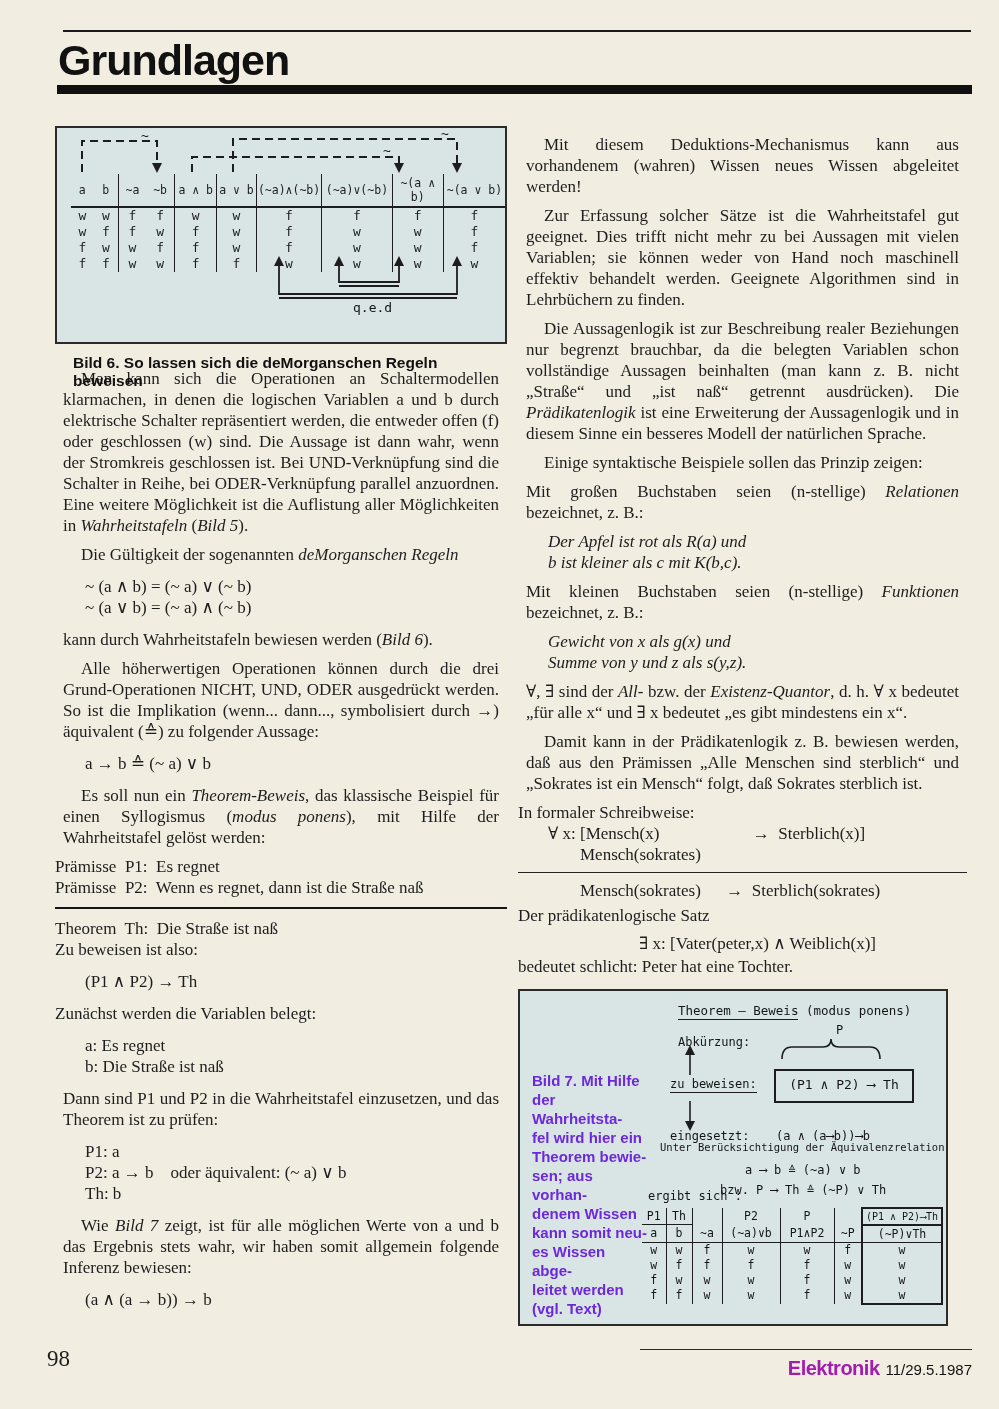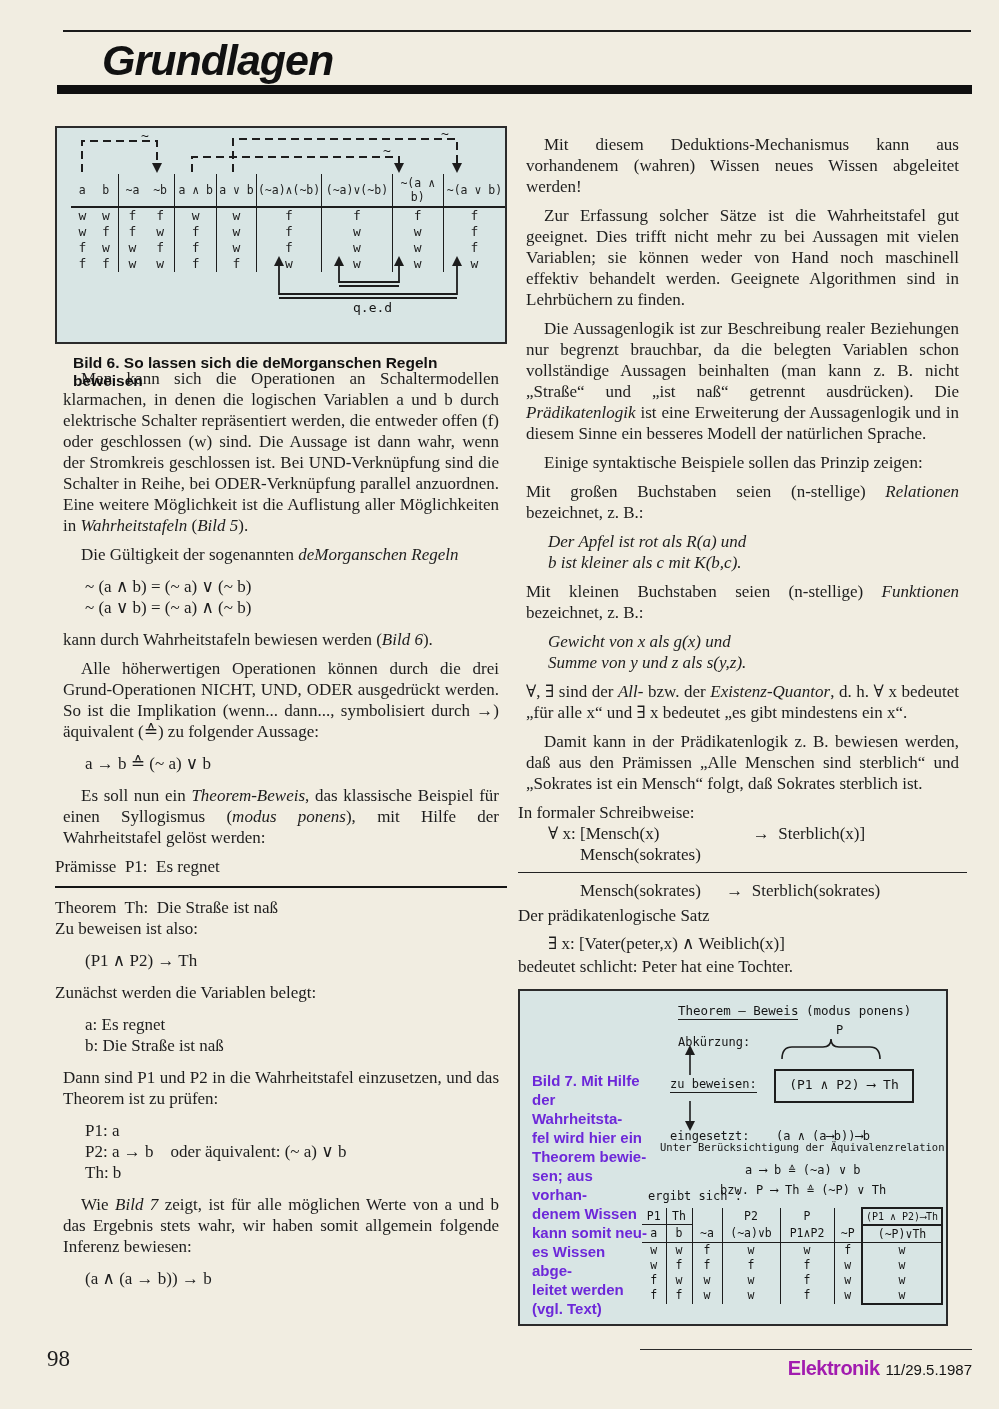--- a/index.html
+++ b/index.html
@@ -1,21 +1,21 @@
 <!DOCTYPE html>
 <html><head>
 <meta charset="utf-8">
 <style>
   html,body{margin:0;padding:0;background:#9a9a9a;}
   .page{position:relative;width:999px;height:1409px;background:#f1ede1;overflow:hidden;
         font-family:"Liberation Serif","DejaVu Serif","DejaVu Sans",serif;color:#1d1d1d;}
   
   .rule-top{position:absolute;left:63px;top:30px;width:908px;height:2px;background:#1b1b1b;}
   .title{position:absolute;left:58px;top:36px;font-family:"Liberation Sans","DejaVu Sans",sans-serif;
-         font-weight:bold;font-style:italic;font-size:43px;letter-spacing:-1px;color:#111;margin-left:44px;}
+         font-weight:bold;font-size:43px;letter-spacing:-1px;color:#111;}
   .bar{position:absolute;left:57px;top:85px;width:915px;height:9px;background:#101010;}
   
   .col-left{position:absolute;left:55px;top:126px;width:452px;}
   .col-right{position:absolute;left:518px;top:126px;width:449px;}
   .p{text-align:justify;font-size:17px;line-height:21px;margin:8px;}
   .ind{text-indent:18px;}
   .mt8{margin-top:8px;} .mt12{margin-top:12px;}
   .pre{white-space:pre-wrap;}
   .formula{font-size:17px;line-height:21px;padding-left:30px;margin:11px 0;}
   .line17{font-size:17px;line-height:21px;margin:0;}
@@ -194,20 +194,21 @@
       <div>~ (a ∨ b) = (~ a) ∧ (~ b)</div>
     </div>
 
     <p class="p">kann durch Wahrheitstafeln bewiesen werden (<i>Bild 6</i>).</p>
     <p class="p ind">Alle höherwertigen Operationen können durch die drei Grund-Operationen NICHT, UND, ODER ausgedrückt werden. So ist die Implikation (wenn... dann..., symbolisiert durch →) äquivalent (≙) zu folgender Aussage:</p>
     <div class="formula">a → b ≙ (~ a) ∨ b</div>
 
     <p class="p ind">Es soll nun ein <i>Theorem-Beweis</i>, das klassische Beispiel für einen Syllogismus (<i>modus ponens</i>), mit Hilfe der Wahrheitstafel gelöst werden:</p>
 
     <div class="line17 pre mt8">Prämisse  P1:  Es regnet</div>
+    <div class="line17 pre">Prämisse  P2:  Wenn es regnet, dann ist die Straße naß</div>
     <hr class="hr">
     <div class="line17 pre">Theorem  Th:  Die Straße ist naß</div>
 
     <div class="line17 mt12">Zu beweisen ist also:</div>
     <div class="formula">(P1 ∧ P2) → Th</div>
     <div class="line17">Zunächst werden die Variablen belegt:</div>
     <div class="formula">
       <div>a: Es regnet</div>
       <div>b: Die Straße ist naß</div>
     </div>
@@ -235,21 +236,21 @@
     <p class="p">∀, ∃ sind der <i>All-</i> bzw. der <i>Existenz-Quantor</i>, d. h. ∀ x bedeutet „für alle x“ und ∃ x bedeutet „es gibt mindestens ein x“.</p>
     <p class="p ind">Damit kann in der Prädikatenlogik z. B. bewiesen werden, daß aus den Prämissen „Alle Menschen sind sterblich“ und „Sokrates ist ein Mensch“ folgt, daß Sokrates sterblich ist.</p>
 
     <div class="line17 mt8">In formaler Schreibweise:</div>
     <div class="line17 pre" style="padding-left:30px;">∀ x: [Mensch(x)                      →  Sterblich(x)]</div>
     <div class="line17" style="padding-left:62px;">Mensch(sokrates)</div>
     <hr class="thinhr">
     <div class="line17 pre" style="padding-left:62px;">Mensch(sokrates)      →  Sterblich(sokrates)</div>
 
     <div class="line17" style="margin-top:4px;">Der prädikatenlogische Satz</div>
-    <div class="formula" style="margin:7px 0 2px 30px;padding-left:0;">∃ x: [Vater(peter,x) ∧ Weiblich(x)]</div>
+    <div class="formula" style="margin:7px 0 2px 30px;padding-left:0;text-align:center;">∃ x: [Vater(peter,x) ∧ Weiblich(x)]</div>
     <div class="line17">bedeutet schlicht: Peter hat eine Tochter.</div>
 
     <div class="figure b7 mono">
       <div class="b7-title">
         <span class="u">Theorem – Beweis</span><span> (modus ponens)</span>
       </div>
       <div class="lbl" style="left:158px;top:44px;">Abkürzung:</div>
       <div class="lbl" style="left:316px;top:32px;">P</div>
       <svg style="position:absolute;left:0;top:0;" width="430" height="150">
         <g stroke="#1d1d1d" stroke-width="1.6" fill="none">

